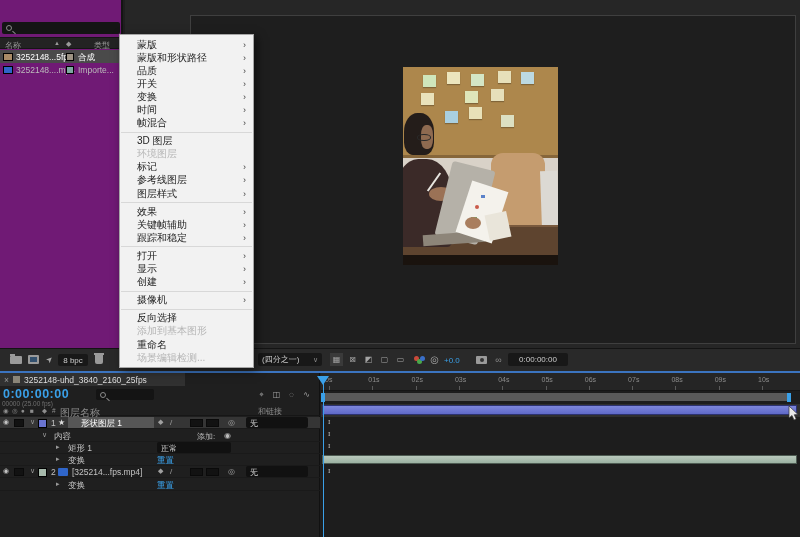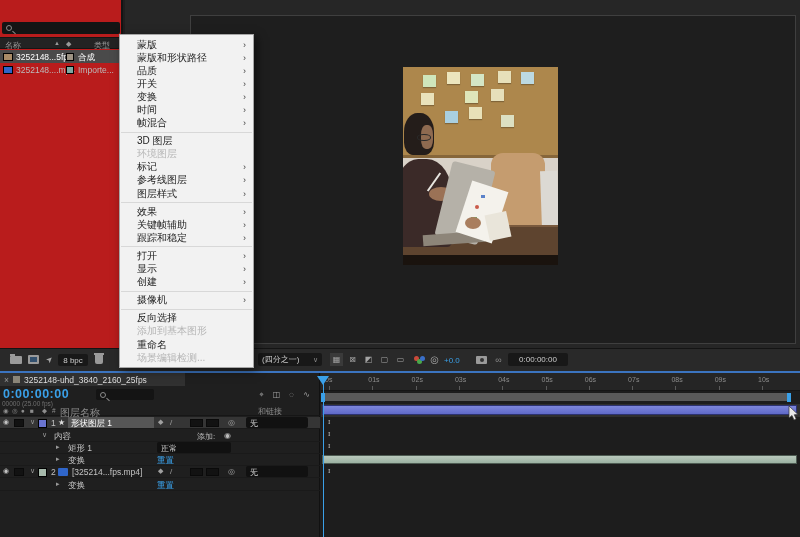--- a/index.html
+++ b/index.html
@@ -4,21 +4,21 @@
 <style>
   :root{
     --accent:#3aa0e8; --watermark:#1b62e0; --red:#e0382f;
     --bar1:#6a74d0; --bar2:#a6b9ab; --menubg:#f2f2f2;
   }
   *{box-sizing:border-box;margin:0;padding:0}
   html,body{width:800px;height:537px;overflow:hidden;background:#1f1f1f;
     font-family:"Liberation Sans","DejaVu Sans",sans-serif;color:#bbb;}
   .abs{position:absolute}
   
-  #project{left:0;top:0;width:123px;height:348px;background:#b91c1c;border-right:2px solid #141414;z-index:2}
+  #project{left:0;top:0;width:123px;height:348px;background:#701a75;border-right:2px solid #141414;z-index:2}
   .search-pill{background:#141414;border-radius:2px;display:flex;align-items:center;padding:0 4px}
   .mag{width:6px;height:6px;border:1px solid #8a8a8a;border-radius:50%;position:relative;flex:0 0 auto}
   .mag::after{content:"";position:absolute;width:4px;height:1px;background:#8a8a8a;left:5px;top:6px;transform:rotate(40deg)}
   .pcolhead{background:#232323;border-top:1px solid #151515;border-bottom:1px solid #151515;font-size:8px;color:#9a9a9a}
   .prow{font-size:8.5px;display:flex;align-items:center}
   .prow.sel{background:#4a4a4a;color:#fff}
   .swatch{width:8px;height:8px;border:1px solid #000;flex:0 0 auto}
   
   #comp-area{left:125px;top:0;width:675px;height:348px;background:#262626}
   #viewer{left:190px;top:15px;width:606px;height:329px;border:1px solid #3f3f3f;background:#1e1e1e}
@@ -191,21 +191,21 @@
       <span class="abs" style="left:258px;top:1px;font-size:8px">和链接</span>
     </div>
 
     <div class="tlrow" style="top:44px;background:#353535">
       <span style="left:3px;font-size:7px">◉</span>
       <span class="dkbox" style="left:14px;top:2px;width:10px;height:8px"></span>
       <span style="left:30px;font-size:7px;color:#999">∨</span>
       <span style="left:38px;top:2px;width:9px;height:9px;background:var(--bar1);border:1px solid #000"></span>
       <span style="left:51px">1</span>
       <span style="left:58px;font-size:8px;color:#ddd">★</span>
-      <span style="left:68px;top:0;width:86px;height:11px;background:#565656;color:#fff;padding:1px 3px">形状图层 1</span>
+      <span style="left:68px;top:0;width:86px;height:11px;background:#565656;color:#fff;padding:1px 13px">形状图层 1</span>
       <span style="left:158px;font-size:7px" class="glyph">◆</span>
       <span style="left:170px;font-size:8px" class="glyph">/</span>
       <span class="dkbox" style="left:190px;top:2px;width:13px;height:8px"></span>
       <span class="dkbox" style="left:206px;top:2px;width:13px;height:8px"></span>
       <span style="left:228px;font-size:8px" class="glyph">◎</span>
       <span class="ddl" style="left:246px;top:0;width:62px">
         <span>无</span>
         <span class="cv">∨</span>
       </span>
     </div>

